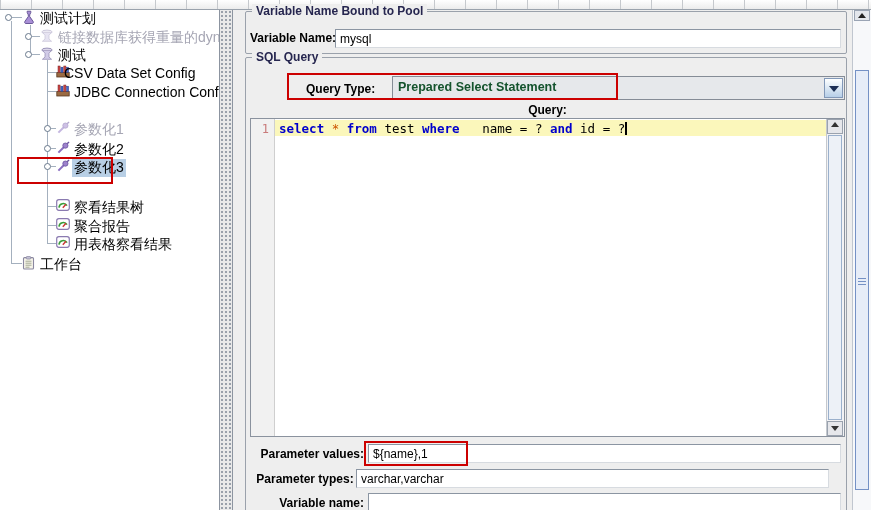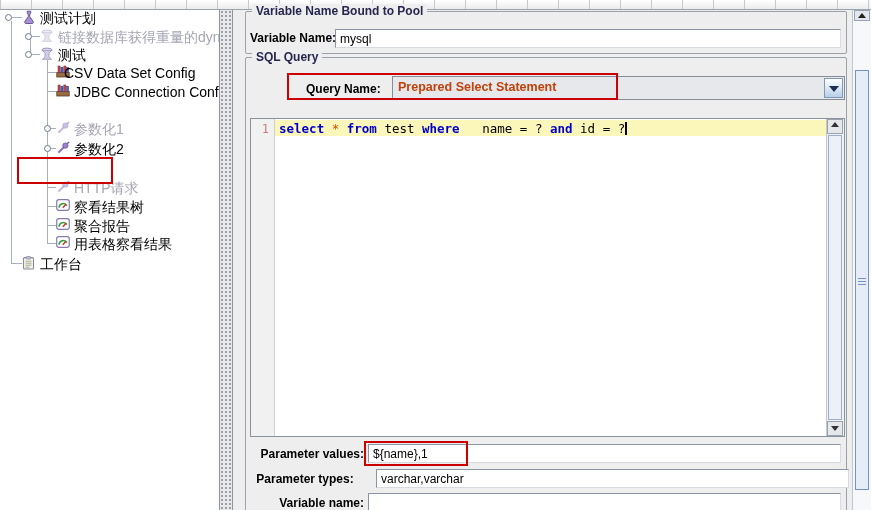--- a/index.html
+++ b/index.html
@@ -33,21 +33,21 @@
   .tree-icon.dim{opacity:.5;}
   .handle{position:absolute;width:7px;height:7px;border:1px solid #68788c;border-radius:50%;background:#fff;box-sizing:border-box;}
   .tline{position:absolute;background:#a4b0be;}
   
   .group{border:1px solid #9aa1ab;border-radius:2px;}
   .gtitle{font-weight:bold;color:#26264f;background:#eeeeee;padding:0 4px;white-space:nowrap;}
   .lbl{font-weight:bold;color:#000;white-space:nowrap;}
   .tfield{background:#fff;border:1px solid #8b95a2;border-bottom-color:#d7dbe0;border-right-color:#d7dbe0;
      font-family:"Liberation Sans",sans-serif;font-size:12px;color:#000;padding:1px 4px;box-sizing:border-box;height:19px;outline:none;}
   .combo{background:#e6e8eb;border:1px solid #858c96;box-sizing:border-box;}
-  .combo-text{position:absolute;left:5px;top:3px;font-weight:bold;font-size:12.5px;color:#c2410c;}
+  .combo-text{position:absolute;left:5px;top:3px;font-weight:bold;font-size:12.5px;color:#14532d;}
   .combo-btn{position:absolute;right:1px;top:1px;width:19px;height:20px;background:linear-gradient(#feffff,#b7cfe8);border:1px solid #8298b8;box-sizing:border-box;}
   .combo-btn .arrow{position:absolute;left:4px;top:7px;width:0;height:0;border-left:5px solid transparent;border-right:5px solid transparent;border-top:6px solid #1c2f55;}
   
   .editor{background:#fff;border:1px solid #8a929e;box-sizing:border-box;}
   .gutter{position:absolute;left:0;top:0;bottom:0;width:23px;background:#f1f1f1;border-right:1px solid #cfcfcf;}
   .lineno{position:absolute;top:3px;width:18px;text-align:right;font-family:"DejaVu Sans Mono",monospace;font-size:12px;color:#c97b7b;}
   .cur-line{position:absolute;left:24px;top:1px;width:553px;height:16px;background:#fbf7bb;}
   .sqltext{position:absolute;left:28px;top:2px;font-family:"DejaVu Sans Mono",monospace;font-size:12.5px;white-space:pre;}
   .caret{display:inline-block;width:2px;height:13px;background:#000;vertical-align:-2px;}
   .ed-scroll{position:absolute;right:0;top:0;bottom:0;width:17px;background:#f2f2f4;border-left:1px solid #c4c8ce;}
@@ -128,28 +128,29 @@
       <div class="tree-row" style="top: 130px;">
         <span class="handle" style="left: 44px; top: 5px;"></span>
         <span class="tline" style="left: 51px; top: 8px; width: 5px; height: 1px;"></span>
         <span class="tree-icon" style="left: 56px;"><svg width="14" height="14" viewBox="0 0 14 14">
             <line x1="2.4" y1="11.6" x2="8" y2="6" stroke="#8a6fc0" stroke-width="2"></line>
             <circle cx="9.4" cy="4.6" r="2.6" fill="#9d82cc" stroke="#6a539e" stroke-width="0.8"></circle>
             <line x1="11.2" y1="2.8" x2="13" y2="1" stroke="#6a539e" stroke-width="1.4"></line>
           </svg></span>
         <span class="tree-label" style="left: 74px;">参数化2</span>
       </div>
-      <div class="tree-row" style="top: 169px;">
-        <span class="tline" style="left: 47px; top: 8px; width: 9px; height: 1px;"></span>
-        <span class="tree-icon dim" style="left: 56px;"><svg width="14" height="14" viewBox="0 0 14 14">
+      <div class="tree-row" style="top: 148px;">
+        <span class="handle" style="left: 44px; top: 5px;"></span>
+        <span class="tline" style="left: 51px; top: 8px; width: 5px; height: 1px;"></span>
+        <span class="tree-icon" style="left: 56px;"><svg width="14" height="14" viewBox="0 0 14 14">
             <line x1="2.4" y1="11.6" x2="8" y2="6" stroke="#8a6fc0" stroke-width="2"></line>
             <circle cx="9.4" cy="4.6" r="2.6" fill="#9d82cc" stroke="#6a539e" stroke-width="0.8"></circle>
             <line x1="11.2" y1="2.8" x2="13" y2="1" stroke="#6a539e" stroke-width="1.4"></line>
           </svg></span>
-        <span class="tree-label disabled" style="left: 74px;">HTTP请求</span>
+        <span class="tree-label selected" style="left: 74px;">参数化3</span>
       </div>
       <div class="tree-row" style="top: 188px;">
         <span class="tline" style="left: 47px; top: 8px; width: 9px; height: 1px;"></span>
         <span class="tree-icon" style="left: 56px;"><svg width="14" height="12" viewBox="0 0 14 12">
             <rect x="0.7" y="0.7" width="12.6" height="10.6" rx="2.2" fill="#ffffff" stroke="#8a7ab0" stroke-width="1.2"></rect>
             <path d="M3 8.6a4.3 4.3 0 0 1 8-1.9" fill="none" stroke="#3a9e3a" stroke-width="1.6"></path>
             <line x1="6.8" y1="8.8" x2="10" y2="5.2" stroke="#cc3333" stroke-width="1.4"></line>
           </svg></span>
         <span class="tree-label" style="left: 74px;">察看结果树</span>
       </div>
@@ -187,28 +188,29 @@
   <div class="abs right-panel-bg"></div>
 
   <div class="abs group" style="left:245px;top:11px;width:600px;height:41px;"></div>
   <div class="abs gtitle" style="left:252px;top:4px;">Variable Name Bound to Pool</div>
   <div class="abs lbl" style="left:250px;top:31px;">Variable Name:</div>
   <input class="abs tfield" style="left: 335px; top: 29px; width: 506px;" value="mysql">
 
   <div class="abs group" style="left:245px;top:57px;width:600px;height:455px;"></div>
   <div class="abs gtitle" style="left:252px;top:50px;">SQL Query</div>
 
-  <div class="abs lbl" style="left:306px;top:82px;">Query Name:</div>
+  <div class="abs lbl" style="left:306px;top:82px;">Query Type:</div>
   <div class="abs combo" style="left:392px;top:76px;width:453px;height:24px;">
     <span class="combo-text">Prepared Select Statement</span>
     <span class="combo-btn">
         <span class="arrow"></span>
       </span>
   </div>
 
+  <div class="abs lbl" style="left:250px;top:103px;width:595px;text-align:center;">Query:</div>
 
   <div class="abs editor" style="left:250px;top:118px;width:595px;height:319px;">
     <div class="gutter">
       <div class="lineno">1</div>
     </div>
     <div class="cur-line"></div>
     <div class="sqltext" id="sqlline"><span style="color: rgb(0, 0, 204); font-weight: bold;">select</span><span style="color: rgb(0, 0, 0);"> </span><span style="color: rgb(204, 85, 0);">*</span><span style="color: rgb(0, 0, 0);"> </span><span style="color: rgb(0, 0, 204); font-weight: bold;">from</span><span style="color: rgb(0, 0, 0);"> test </span><span style="color: rgb(0, 0, 204); font-weight: bold;">where</span><span style="color: rgb(0, 0, 0);">   name = ? </span><span style="color: rgb(0, 0, 204); font-weight: bold;">and</span><span style="color: rgb(0, 0, 0);"> id = ?</span><span class="caret"></span></div>
     <div class="ed-scroll">
       <div class="ed-btn" style="top:0;">
           <span class="tri-up" style="border-bottom-color:#333;"></span>
@@ -217,21 +219,21 @@
       <div class="ed-btn" style="bottom:0;">
           <span class="tri-dn" style="left:3px;top:4px;border-top-color:#333;"></span>
         </div>
     </div>
   </div>
 
   <div class="abs lbl" style="left:246px;top:447px;width:118px;text-align:right;">Parameter values:</div>
   <input class="abs tfield" style="left: 368px; top: 444px; width: 473px;" value="${name},1">
 
   <div class="abs lbl" style="left:246px;top:472px;width:118px;text-align:center;">Parameter types:</div>
-  <input class="abs tfield" style="left: 376px; top: 469px; width: 473px;" value="varchar,varchar">
+  <input class="abs tfield" style="left: 356px; top: 469px; width: 473px;" value="varchar,varchar">
 
   <div class="abs lbl" style="left:246px;top:496px;width:118px;text-align:right;">Variable name:</div>
   <input class="abs tfield" style="left: 368px; top: 493px; width: 473px;" value="">
 
   <div class="abs win-scrollbar"></div>
   <div class="abs win-sb-btn">
       <span class="tri-up"></span>
     </div>
   <div class="abs win-sb-thumb">
     <span class="grip" style="top:207px;"></span>

